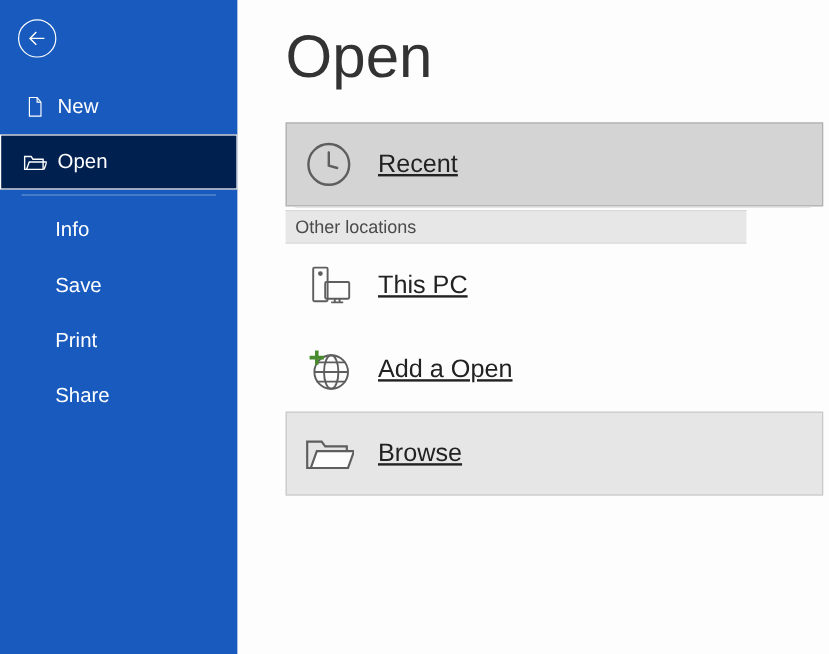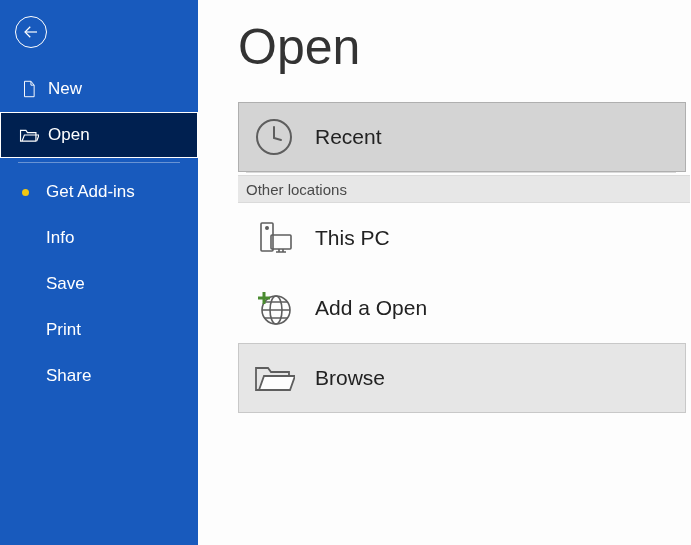--- a/index.html
+++ b/index.html
@@ -90,31 +90,32 @@
     align-items: center;
   }
   .loc-row .licon {
     width: 46px; height: 46px;
     display: flex; align-items: center; justify-content: center;
     margin-right: 18px;
   }
   .loc-row .llabel {
     font-size: 21px;
     color: #222;
+    text-decoration: underline;
   }
 
   .sep-light {
     height: 1px;
     background: #D9D9D9;
     margin: 0 0 0 8px;
     width: 430px;
   }
 
   .section-head {
-    width: 452px;
+    width: 384px;
     height: 28px;
     background: #E7E7E7;
     border-top: 1px solid #DADADA;
     border-bottom: 1px solid #DADADA;
     font-size: 15px;
     color: #4a4a4a;
     padding-left: 8px;
     display: flex; align-items: center;
     margin-top: 2px;
   }
@@ -147,24 +148,20 @@
       <svg width="20" height="16" viewBox="0 0 26 20" fill="none" stroke="#fff" stroke-width="1.5">
           <path d="M2 4h7l2 3h11v11H2z"></path>
           <path d="M4 18l3-8h19l-3 8"></path>
         </svg>
     </span>
     <span>Open</span>
   </div>
 
   <div class="nav-divider"></div>
 
-  <div class="nav-item no-icon with-dot">
-    <span class="dot"></span>
-    <span>Get Add-ins</span>
-  </div>
 
   <div class="nav-item no-icon">
     <span>Info</span>
   </div>
 
   <div class="nav-item no-icon">
     <span>Save</span>
   </div>
 
 

